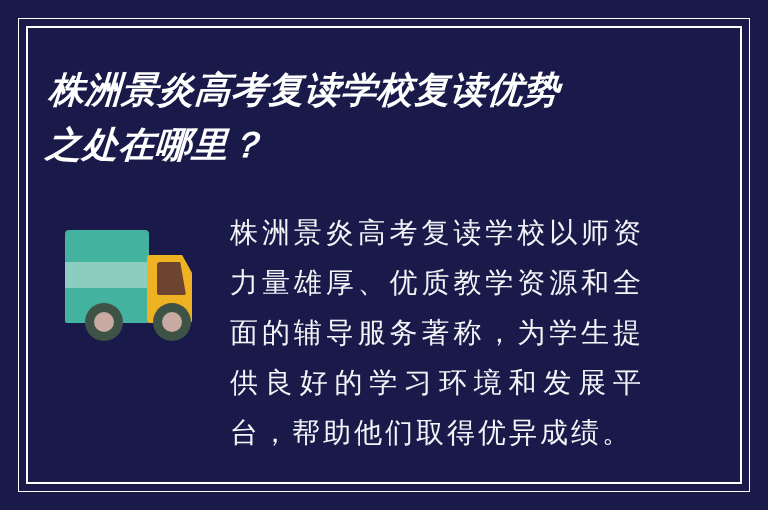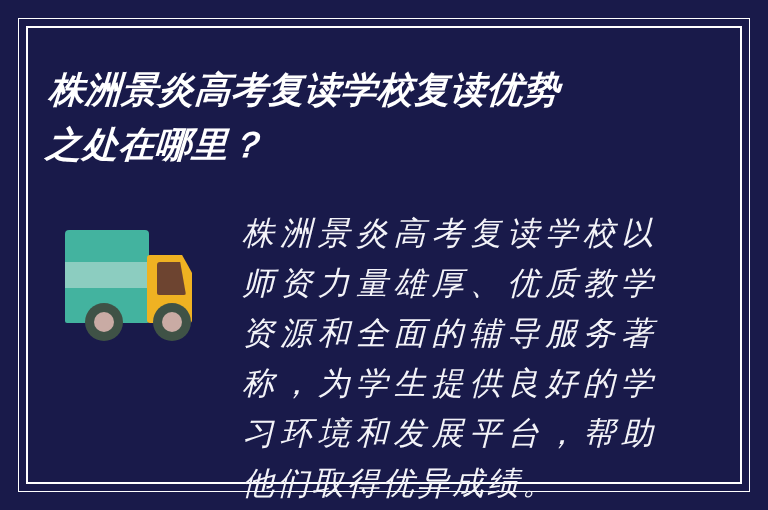--- a/index.html
+++ b/index.html
@@ -129,27 +129,25 @@
   .wheel-front { left: 95px; }
 
   
   .body-copy {
     position: absolute;
     left: 230px;
     top: 208px;
     width: 414px;
     color: #f3f3f8;
     font-family: "Liberation Serif", serif;
-    font-size: 32px;
-    font-style: italic;
+    font-size: 28px;
     line-height: 50px;
     letter-spacing: 3px;
     text-align: justify;
     text-justify: inter-character;
-    margin-left: 12px;
   }
 </style>
 </head>
 <body>
 
 <div id="poster">
 
   <div class="frame-outer"></div>
   <div class="frame-inner"></div>
 

